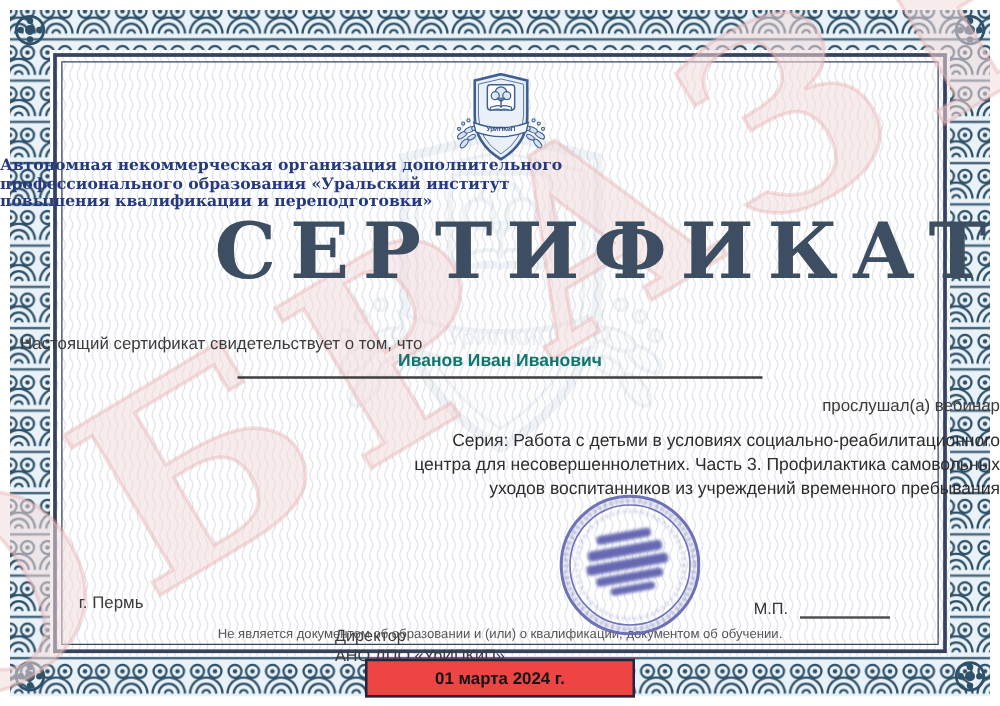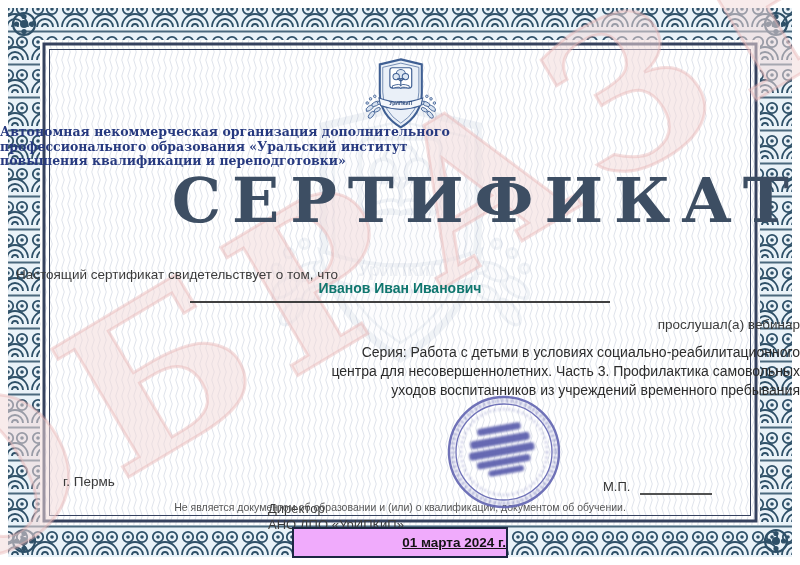--- a/index.html
+++ b/index.html
@@ -33,22 +33,22 @@
     font-size:14px;font-weight:normal;line-height:19px;color:#2c2c2c;padding-left:28px;
   }
   .city{position:absolute;left:63px;top:474px;font-size:13.5px;color:#3b3b3b;}
   .director{position:absolute;left:268px;top:457px;font-size:13px;line-height:16px;color:#3b3b3b;margin-top:44px;}
   .mp{position:absolute;left:603px;top:479px;font-size:13px;color:#333;}
   .sigline{position:absolute;left:640px;top:493px;width:72px;border-top:2px solid #515151;height:0;}
   .disclaimer{position:absolute;top:501px;left:0;right:0;text-align:center;font-size:10.5px;color:#565656;}
   .stamp{position:absolute;left:441px;top:391px;z-index:4;opacity:0.92;}
   .datebox{
     position:absolute;z-index:5;top:527px;left:50%;transform:translateX(-50%);
-    width:212px;height:27px;background:#f0abfc;border:2px solid #1c2742;
-    text-align:right;font-weight:bold;font-size:13.5px;line-height:27px;color:#141414;text-decoration:underline;
+    width:212px;height:27px;background:#ef4444;border:2px solid #1c2742;
+    text-align:center;font-weight:bold;font-size:13.5px;line-height:27px;color:#141414;
   }
 </style>
 </head>
 <body>
 
 <div class="cert">
 
   <svg class="bg-svg" width="800" height="565" viewBox="0 0 800 565" font-family="Liberation Sans, sans-serif">
     <defs>
       <pattern id="ornateTile" width="30" height="33" patternUnits="userSpaceOnUse">

